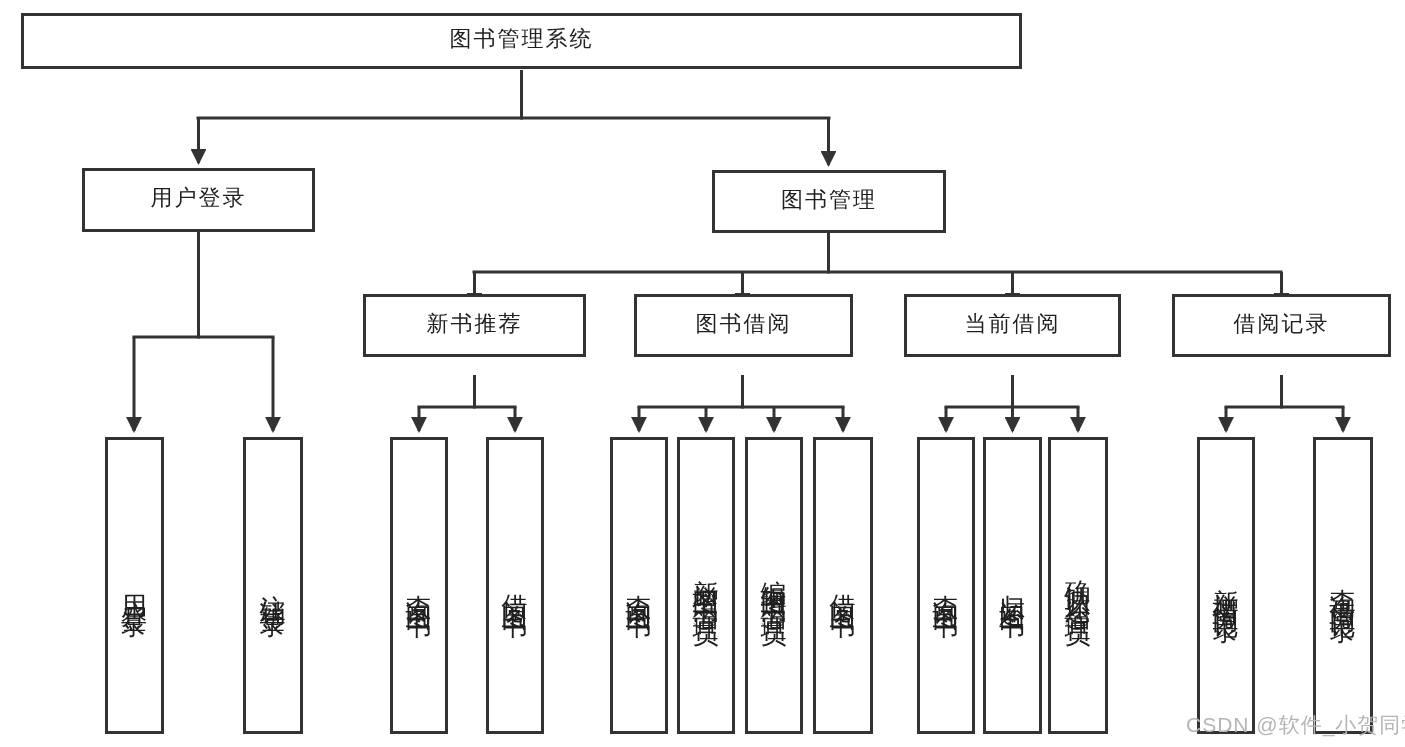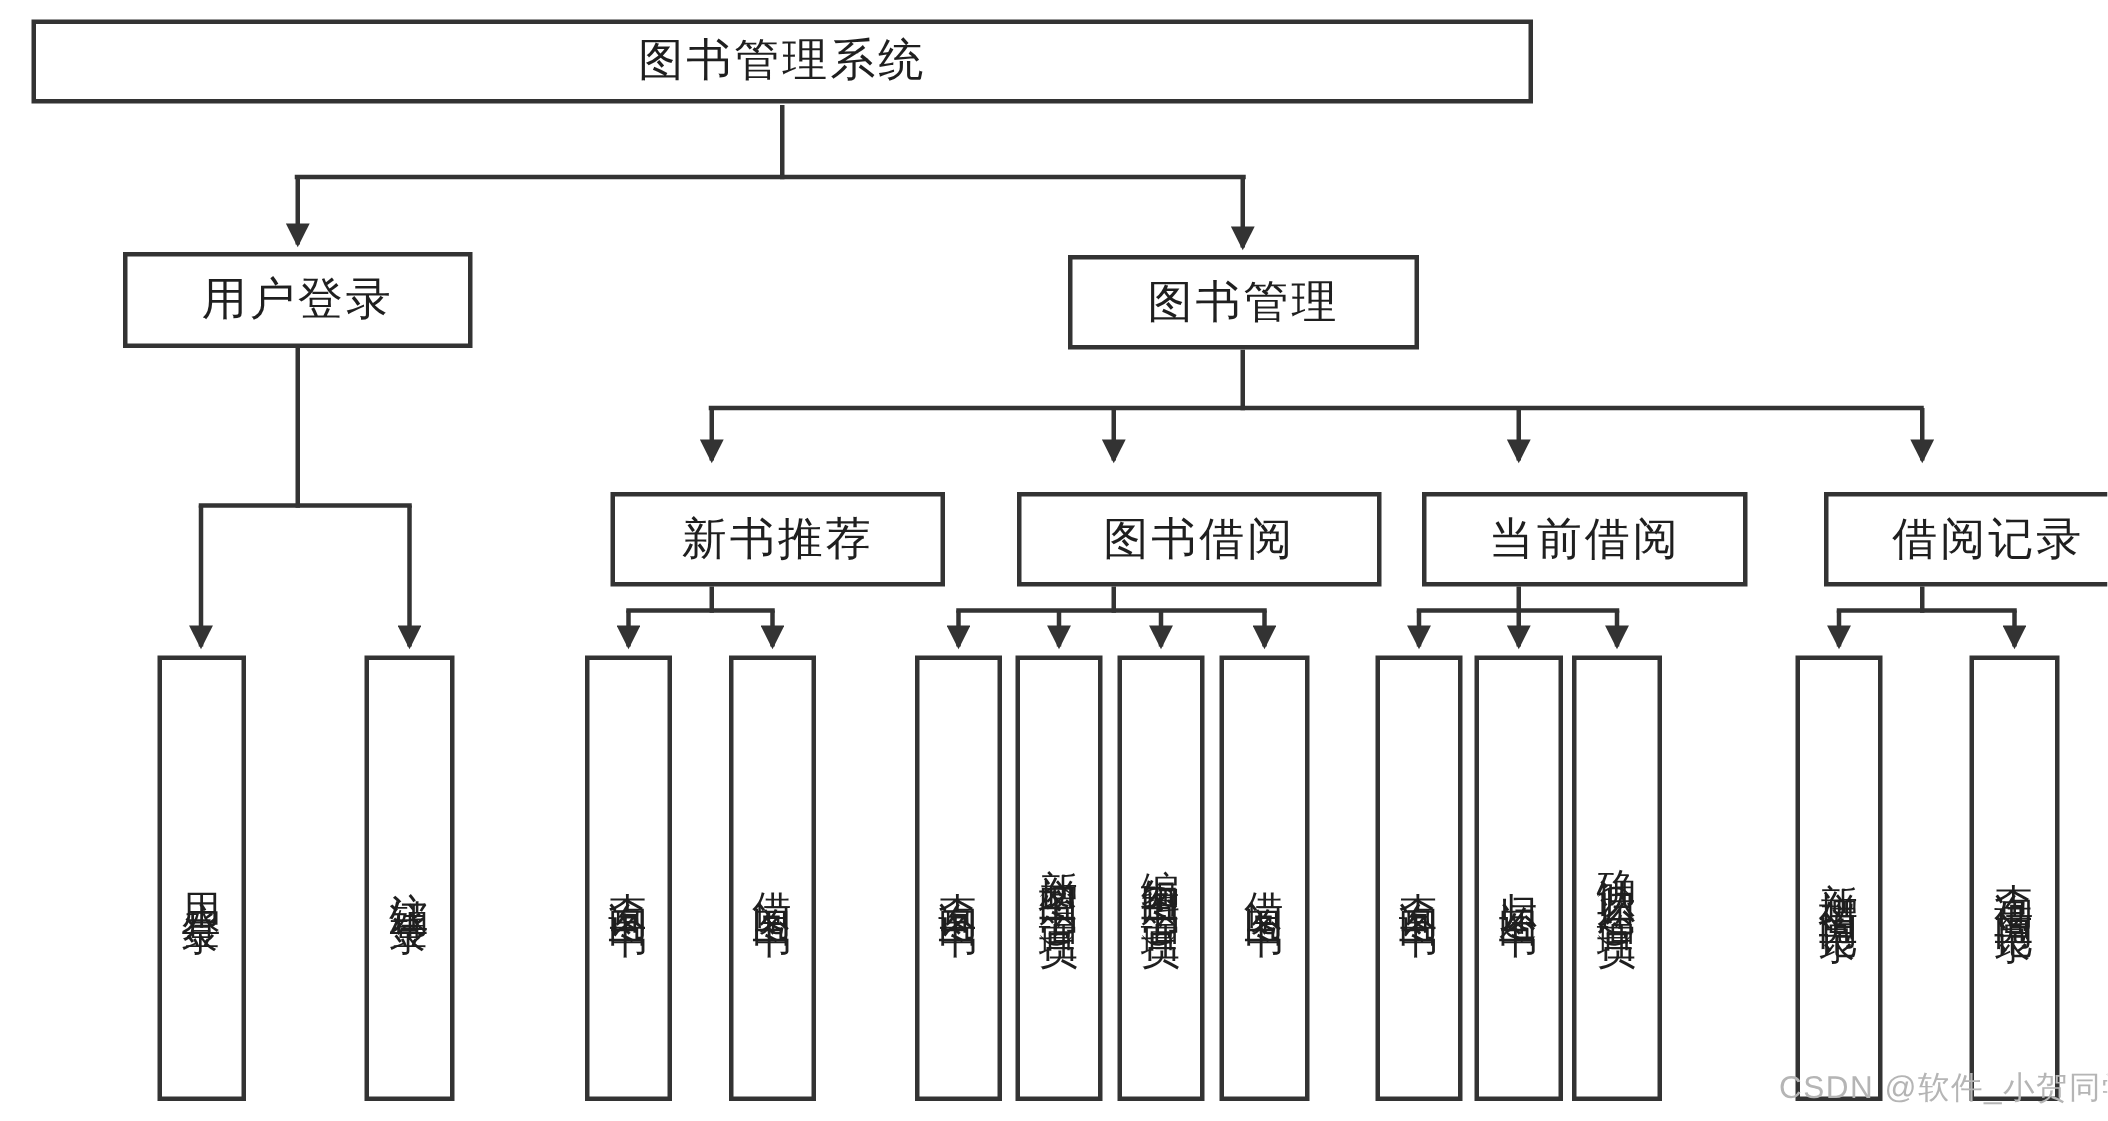--- a/index.html
+++ b/index.html
@@ -31,32 +31,33 @@
   .node {
     position: absolute;
     background: var(--background);
     border: 3px solid var(--line);
     display: flex;
     align-items: center;
     justify-content: center;
     color: var(--text);
   }
   .hlabel {
-    font-size: 30px;
+    font-size: 22px;
     letter-spacing: 2px;
     line-height: 1;
     white-space: nowrap;
     color: var(--text);
+    font-family: Liberation Mono, monospace;
   }
   .node.root  { left: 21px;  top: 13px;  width: 1001px; height: 56px; }
   .node.l2a   { left: 82px;  top: 168px; width: 233px;  height: 64px; }
   .node.l2b   { left: 712px; top: 170px; width: 234px;  height: 63px; text-align: center; }
-  .node.l3 { top: 328px; height: 63px; margin-left: 44px; }
+  .node.l3 { top: 294px; height: 63px; }
   .node.l3a { left: 363px;  width: 223px; }
-  .node.l3b { left: 634px;  width: 243px; }
+  .node.l3b { left: 634px;  width: 219px; }
   .node.l3c { left: 904px;  width: 217px; }
   .node.l3d { left: 1172px; width: 219px; }
 
   .node.leaf { top: 437px; height: 297px; }
   .vlabel {
     writing-mode: vertical-rl;
     text-orientation: mixed;
     font-size: 26px;
     letter-spacing: 6px;
     line-height: 1;

